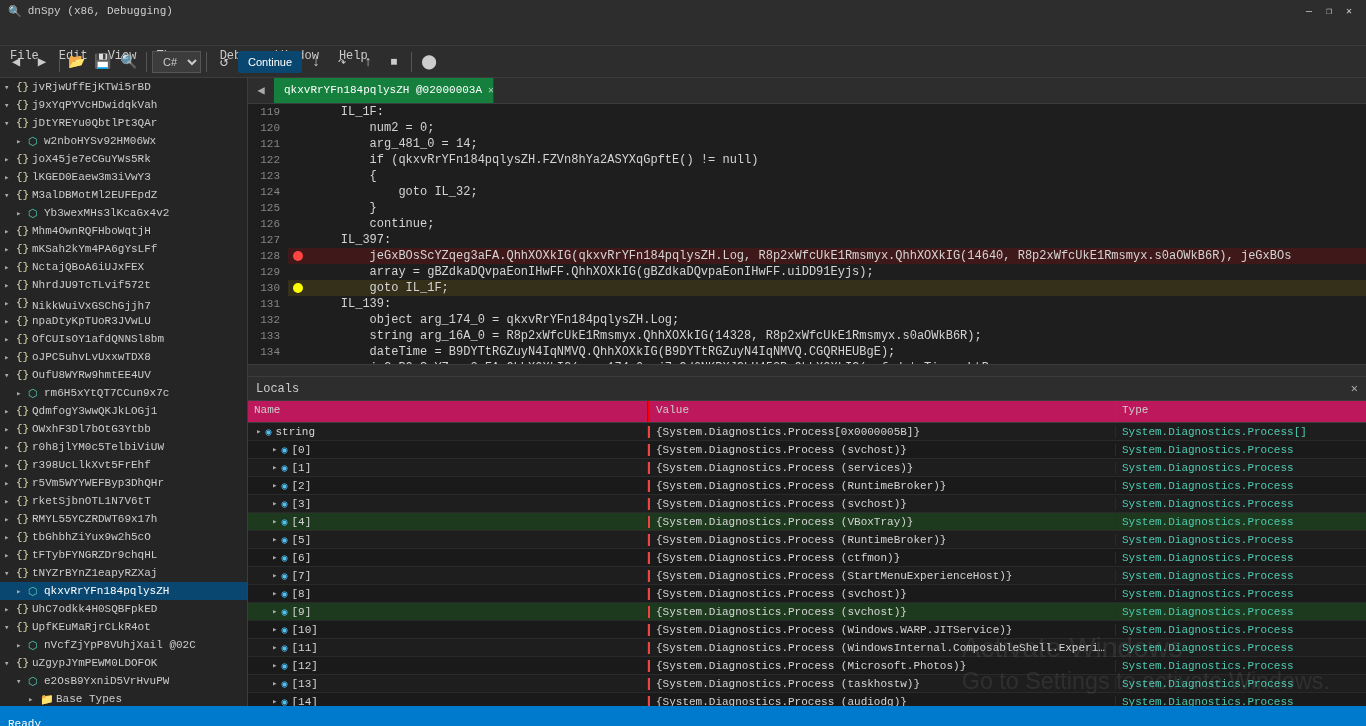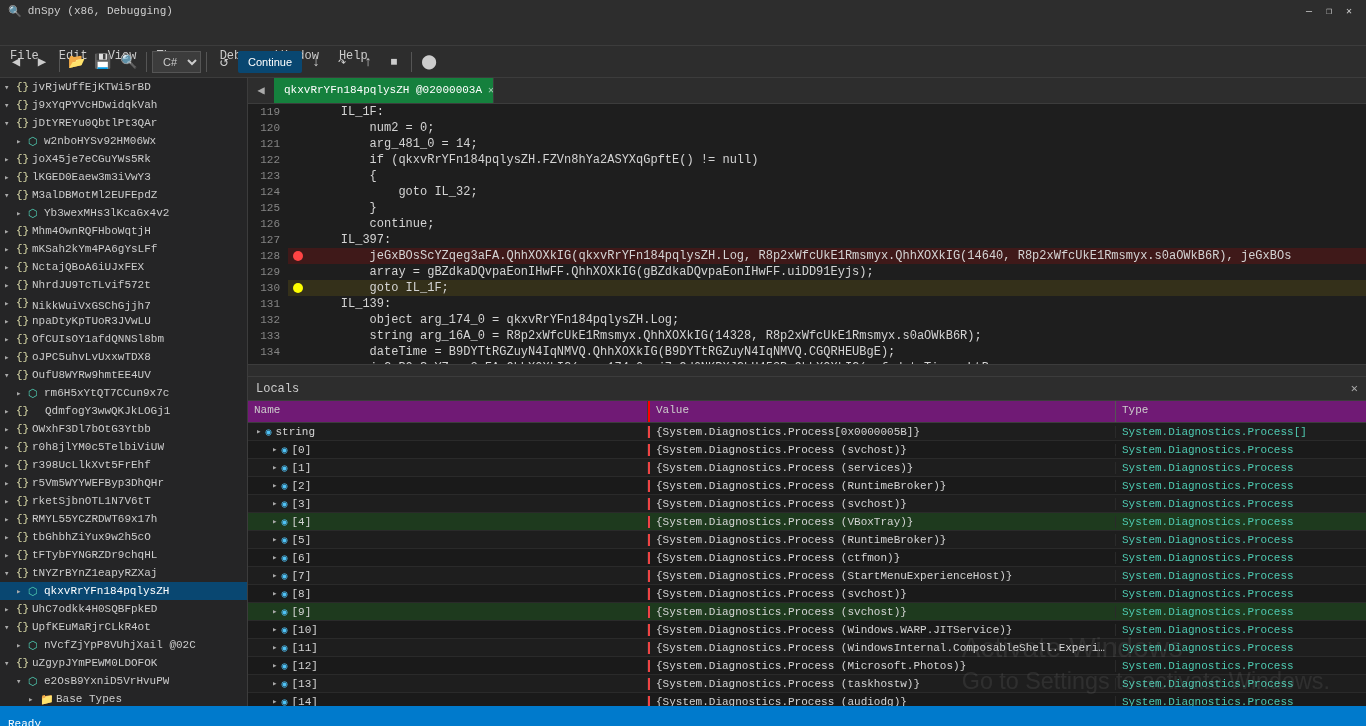--- a/index.html
+++ b/index.html
@@ -47,21 +47,21 @@
     .line-breakpoint { background: rgba(255,0,0,0.15); }
     .line-current { background: rgba(255,220,0,0.1); }
     .dot-red { width: 10px; height: 10px; border-radius: 50%; background: #f44; display: inline-block; }
     .dot-yellow { width: 10px; height: 10px; border-radius: 50%; background: #ff0; display: inline-block; }
     .scrollbar-x { height: 12px; background: #2d2d2d; border-top: 1px solid #3c3c3c; }
     
     
     #locals-panel { height: 330px; border-top: 1px solid #3c3c3c; background: #1e1e1e; display: flex; flex-direction: column; }
     #locals-header { background: #2d2d2d; height: 24px; display: flex; align-items: center; padding: 0 8px; font-size: 12px; color: #ccc; border-bottom: 1px solid #3c3c3c; justify-content: space-between; }
     #locals-table { flex: 1; overflow-y: auto; overflow-x: hidden; }
-    .locals-col-headers { display: flex; background: #701a75; border-bottom: 1px solid #3c3c3c; height: 22px; position: sticky; top: 0; }
+    .locals-col-headers { display: flex; background: #be185d; border-bottom: 1px solid #3c3c3c; height: 22px; position: sticky; top: 0; }
     .col-name { width: 400px; min-width: 400px; padding: 3px 6px; font-size: 11px; color: #ccc; border-right: 1px solid #3c3c3c; }
     .col-value { flex: 1; padding: 3px 6px; font-size: 11px; color: #ccc; border-right: 1px solid #555; border-left: 2px solid #f00; }
     .col-type { width: 250px; min-width: 250px; padding: 3px 6px; font-size: 11px; color: #ccc; }
     .locals-row { display: flex; height: 18px; align-items: center; border-bottom: 1px solid #2a2a2a; }
     .locals-row.alt { background: #1a1a1a; }
     .cell-name { width: 400px; min-width: 400px; padding: 0 6px; font-size: 11px; color: #d4d4d4; border-right: 1px solid #2a2a2a; overflow: hidden; text-overflow: ellipsis; white-space: nowrap; display: flex; align-items: center; gap: 4px; }
     .cell-value { flex: 1; padding: 0 6px; font-size: 11px; color: #d4d4d4; border-right: 1px solid #2a2a2a; overflow: hidden; text-overflow: ellipsis; white-space: nowrap; border-left: 2px solid #ef4444; }
     .cell-type { width: 250px; min-width: 250px; padding: 0 6px; font-size: 11px; color: #4ec9b0; overflow: hidden; text-overflow: ellipsis; white-space: nowrap; }
     .expand-arrow { color: #aaa; font-size: 9px; cursor: pointer; }
     
@@ -222,21 +222,21 @@
           <span style="overflow:hidden;text-overflow:ellipsis;">OufU8WYRw9hmtEE4UV</span>
         </div>
         <div class="tree-item" style="padding-left: 16px;">
           <span class="tree-arrow">▸</span>
           <span class="tree-icon class">⬡</span>
           <span style="overflow:hidden;text-overflow:ellipsis;">rm6H5xYtQT7CCun9x7c</span>
         </div>
         <div class="tree-item" style="padding-left: 4px;">
           <span class="tree-arrow">▸</span>
           <span class="tree-icon braces">{}</span>
-          <span style="overflow:hidden;text-overflow:ellipsis;margin-left:13px;">QdmfogY3wwQKJkLOGj1</span>
+          <span style="overflow:hidden;text-overflow:ellipsis;">QdmfogY3wwQKJkLOGj1</span>
         </div>
         <div class="tree-item" style="padding-left: 4px;">
           <span class="tree-arrow">▸</span>
           <span class="tree-icon braces">{}</span>
           <span style="overflow:hidden;text-overflow:ellipsis;">OWxhF3Dl7bOtG3Ytbb</span>
         </div>
         <div class="tree-item" style="padding-left: 4px;">
           <span class="tree-arrow">▸</span>
           <span class="tree-icon braces">{}</span>
           <span style="overflow:hidden;text-overflow:ellipsis;">r0h8jlYM0c5TelbiViUW</span>

